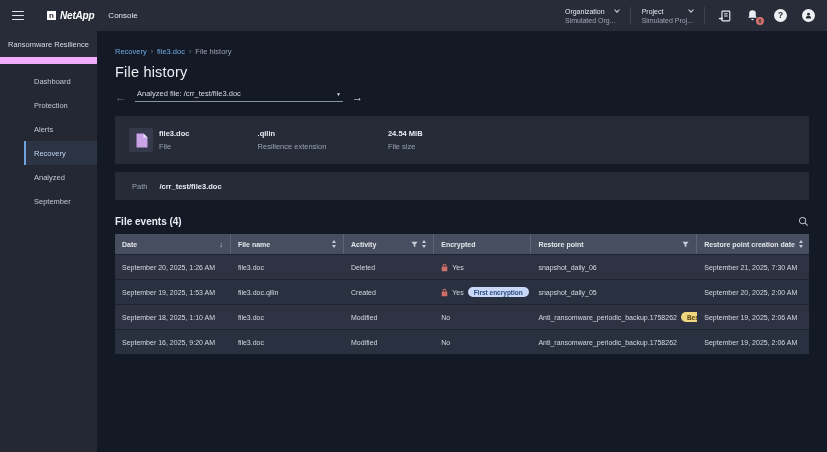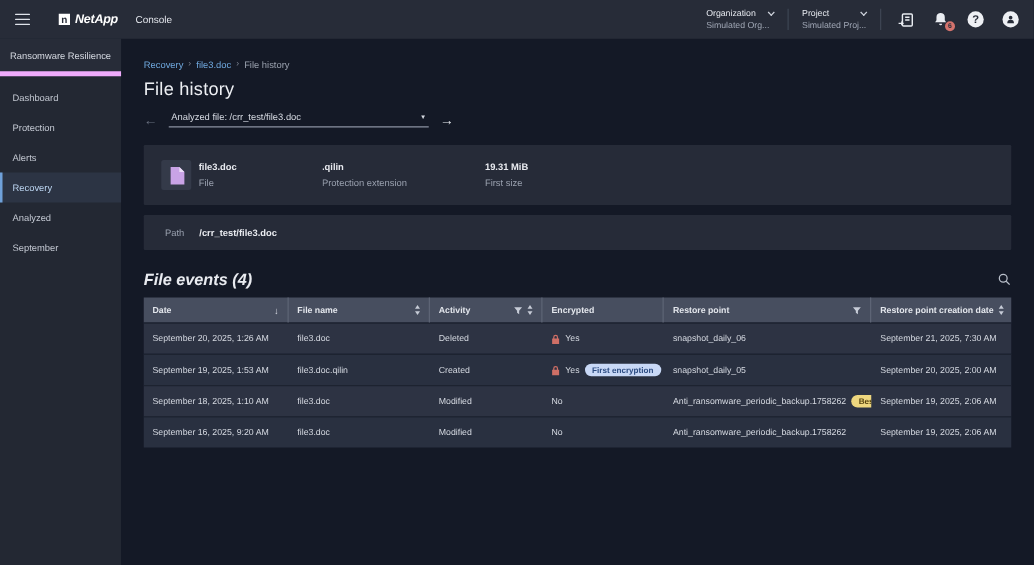--- a/index.html
+++ b/index.html
@@ -29,22 +29,22 @@
     align-items:center; justify-content:center; position:relative; cursor:pointer; padding:0; }
   .badge { position:absolute; right:-3px; bottom:-1px; min-width:8px; height:8px; border-radius:4px;
     background:#d4736d; color:#2b2f3a; font-size:5.5px; font-weight:bold; line-height:8px;
     text-align:center; padding:0 1px; }
   .disc { width:13px; height:13px; border-radius:50%; background:#eef0f4; color:#272c38;
     font-size:9px; font-weight:bold; line-height:13px; text-align:center; display:inline-block; }
 
   
   .sidebar { position:absolute; top:31px; left:0; bottom:0; width:97px; background:#232833; }
   .sb-title { padding:9px 8px 8px 8px; font-size:7.5px; color:#d6dae2; background:#272c38;
-    border-bottom:4px solid #f0abfc; }
-  .sb-nav { margin-top:5px; }
+    border-bottom:7px solid #f0abfc; }
+  .sb-nav { margin-top:5px;margin-left:24px; }
   .sb-item { height:24px; display:flex; align-items:center; padding-left:8px; font-size:7.5px;
     color:#c3c8d2; border-left:2px solid transparent; cursor:pointer; }
   .sb-item.selected { background:#2c3444; border-left-color:#6fa1da; color:#bdd6f2; }
 
   
   .main { position:absolute; top:31px; left:97px; right:0; bottom:0; background:#141926;
     padding:16px 18px 0 18px; }
   .breadcrumb { font-size:7.5px; display:flex; align-items:center; }
   .crumb.link { color:#6fa8de; cursor:pointer; }
   .crumb.current { color:#9aa1ae; }
@@ -68,21 +68,21 @@
   .sum-item:nth-child(3){ width:20.5%; } .sum-item:nth-child(4){ width:20%; }
   .sum-item:nth-child(5){ flex:1; }
   .sum-value { font-size:7.5px; font-weight:700; color:#e9ebf0; }
   .sum-label { font-size:7.5px; color:#9aa1af; margin-top:4px; }
 
   .path-card { margin-top:8px; height:28px; display:flex; align-items:center; padding:0 17px; gap:12px; }
   .path-label { font-size:7.5px; color:#9aa1af; }
   .path-value { font-size:7.5px; color:#e9ebf0; font-weight:700; }
 
   .events-header { margin-top:16px; display:flex; justify-content:space-between; align-items:center; }
-  .events-title { font-size:13px; font-weight:700; color:#e9ebf0;font-style:italic; }
+  .events-title { font-size:10px; font-weight:700; color:#e9ebf0; }
   .search-btn { background:none; border:none; padding:0; cursor:pointer; display:flex; }
 
   .table { margin-top:7px; }
   .thead { display:flex; background:#474e5f; height:20px; align-items:center; }
   .th { display:flex; align-items:center; justify-content:space-between; padding:0 7px; height:100%;
     border-right:1px solid #5d6475; font-size:7px; font-weight:700; color:#e3e6ec; overflow:hidden;
     white-space:nowrap; cursor:pointer; }
   .th:last-child { border-right:none; }
   .h-icons { display:flex; gap:4px; align-items:center; flex:none; margin-left:4px; }
   .sort-down { font-size:7.5px; color:#d9dde5; }
@@ -217,25 +217,25 @@
         <path d="M8.5 0.5l4 4h-4z" fill="#ecdff7"></path>
       </svg>
     </div>
     <div class="summary-items" id="summary-items">
         <div class="sum-item">
     <div class="sum-value">file3.doc</div>
     <div class="sum-label">File</div>
   </div>
         <div class="sum-item">
     <div class="sum-value">.qilin</div>
-    <div class="sum-label">Protection extension</div>
+    <div class="sum-label">Resilience extension</div>
   </div>
         <div class="sum-item">
-    <div class="sum-value">19.31 MiB</div>
-    <div class="sum-label">First size</div>
+    <div class="sum-value">24.54 MiB</div>
+    <div class="sum-label">File size</div>
   </div>
       </div>
   </section>
 
   <section class="card path-card">
     <span class="path-label">Path</span>
     <span class="path-value">/crr_test/file3.doc</span>
   </section>
 
   <div class="events-header">

